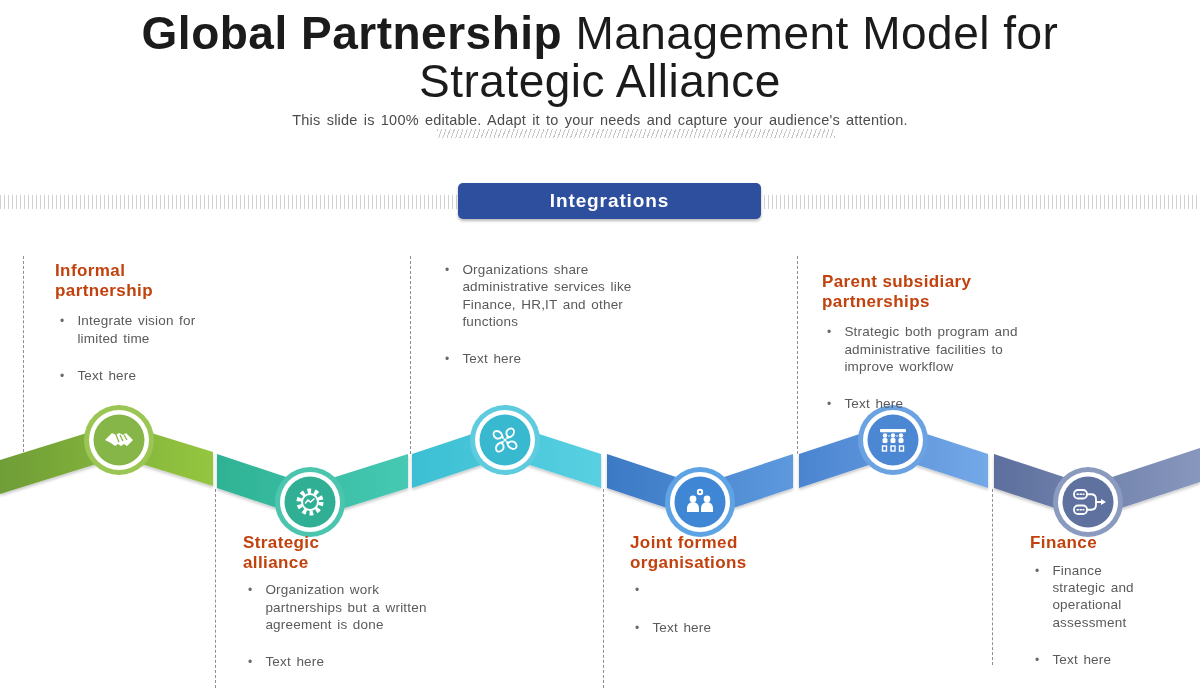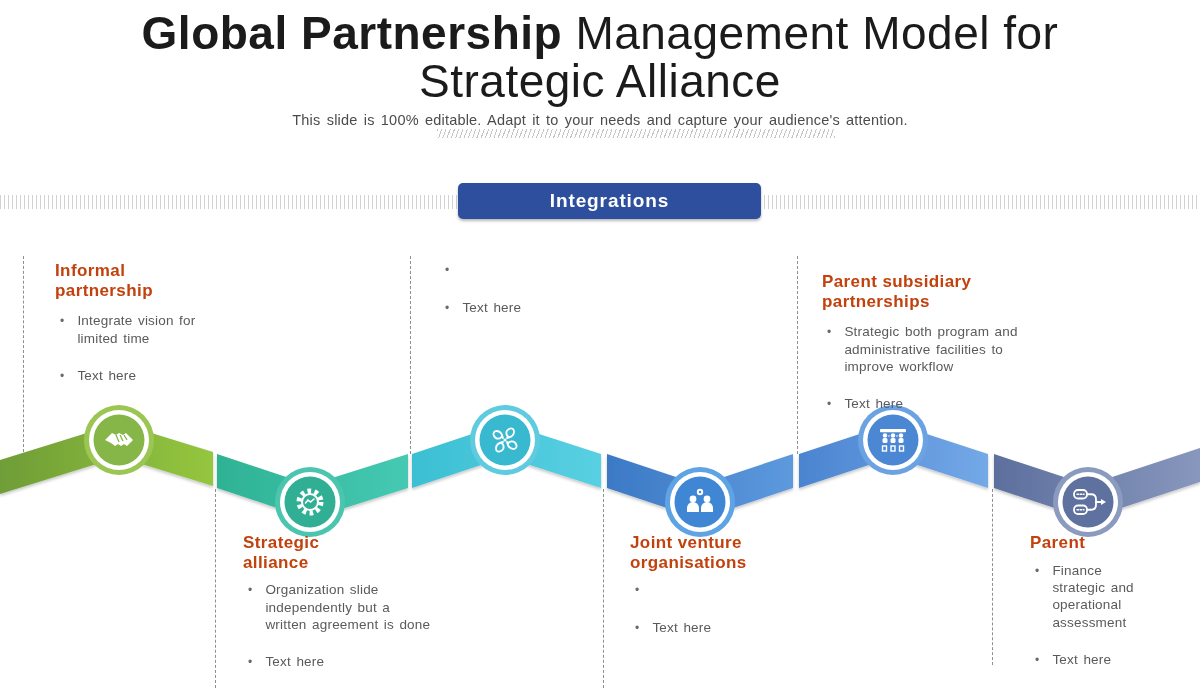--- a/index.html
+++ b/index.html
@@ -188,20 +188,21 @@
       </div>
     <div class="bullet">
         <span class="dot">•</span>
         <span style="width:150px">Text here</span>
       </div>
   </div>
 
   <div class="stage-block" style="left:440px;top:261px;width:260px">
     <div class="bullet">
         <span class="dot">•</span>
+        <span style="width:190px">Organizations share administrative services like Finance, HR,IT and other functions</span>
       </div>
     <div class="bullet">
         <span class="dot">•</span>
         <span style="width:190px">Text here</span>
       </div>
   </div>
 
   <div class="stage-block" style="left:822px;top:272px;width:260px">
     <h3 style="width:180px">Parent subsidiary partnerships</h3>
     <div class="bullet">
@@ -211,41 +212,41 @@
     <div class="bullet">
         <span class="dot">•</span>
         <span style="width:190px">Text here</span>
       </div>
   </div>
 
   <div class="stage-block bot" style="left:243px;top:533px;width:220px">
     <h3 style="width:120px">Strategic alliance</h3>
     <div class="bullet">
         <span class="dot">•</span>
-        <span style="width:165px">Organization slide independently but a written agreement is done</span>
+        <span style="width:165px">Organization work partnerships but a written agreement is done</span>
       </div>
     <div class="bullet">
         <span class="dot">•</span>
         <span style="width:165px">Text here</span>
       </div>
   </div>
 
   <div class="stage-block bot" style="left:630px;top:533px;width:220px">
-    <h3 style="width:150px">Joint venture organisations</h3>
+    <h3 style="width:150px">Joint formed organisations</h3>
     <div class="bullet">
         <span class="dot">•</span>
       </div>
     <div class="bullet">
         <span class="dot">•</span>
         <span style="width:160px">Text here</span>
       </div>
   </div>
 
   <div class="stage-block bot" style="left:1030px;top:533px;width:160px">
-    <h3 style="width:110px">Parent</h3>
+    <h3 style="width:110px">Finance</h3>
     <div class="bullet">
         <span class="dot">•</span>
         <span style="width:100px">Finance strategic and operational assessment</span>
       </div>
     <div class="bullet">
         <span class="dot">•</span>
         <span style="width:100px">Text here</span>
       </div>
   </div>
 

